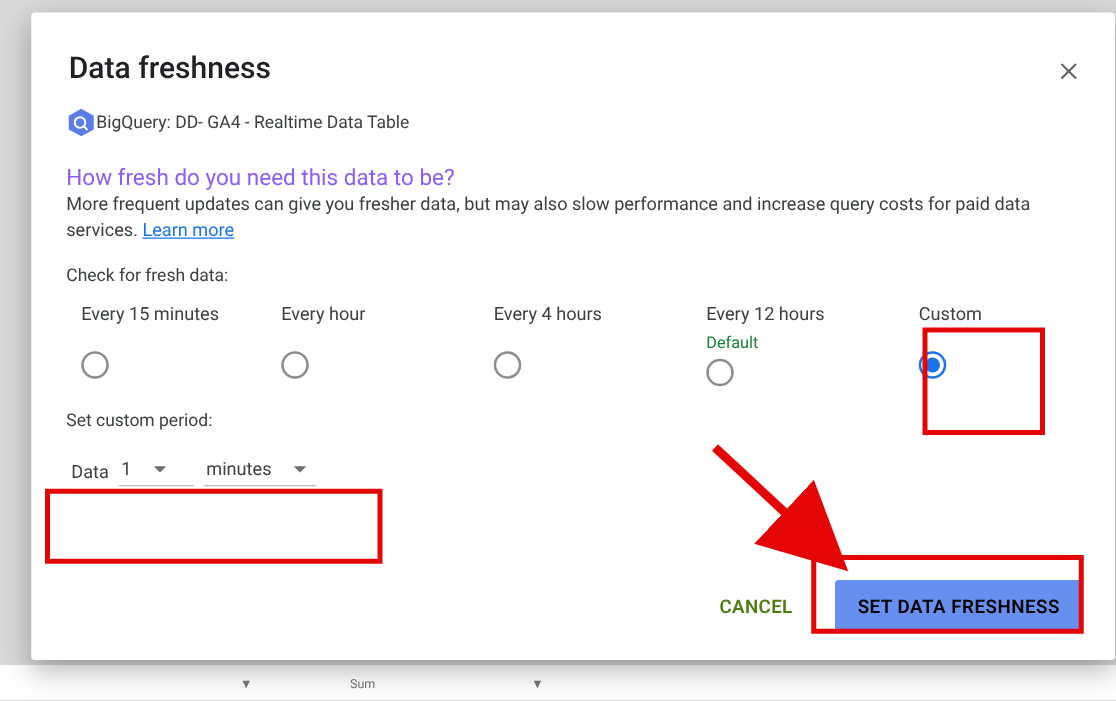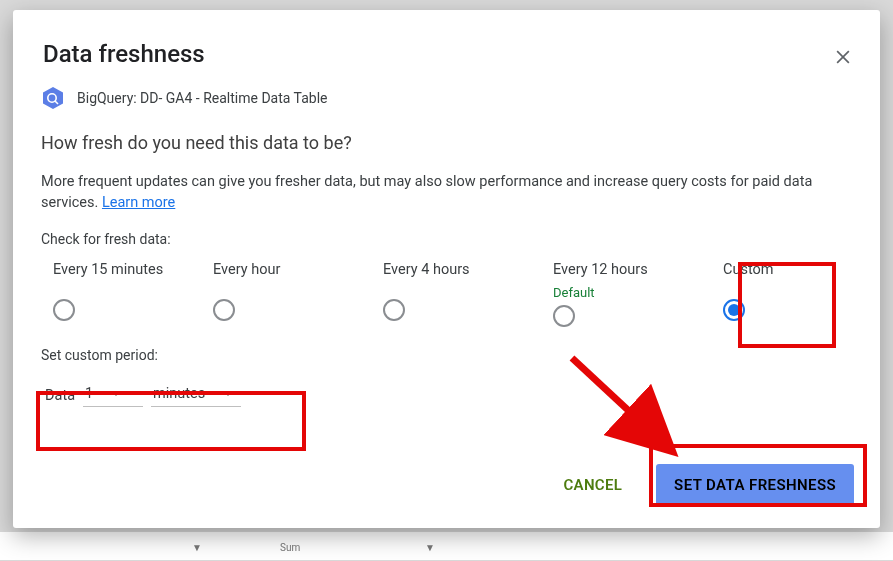--- a/index.html
+++ b/index.html
@@ -21,21 +21,21 @@
     height: 30px;
     background: #fff;
   }
   .bg-arrow {
     position: absolute;
     color: #777;
     font-size: 10px;
   }
   .dialog {
     position: absolute;
-    left: 13px; top: 10px;
+    left: 25px; top: 10px;
     width: 867px; height: 518px;
     background: #fff;
     border-radius: 3px;
     box-shadow: 0 8px 24px rgba(0,0,0,0.3);
     padding: 24px 28px 20px 28px;
   }
   .close-x {
     position: absolute;
     right: 22px; top: 32px;
     width: 30px; height: 30px;
@@ -44,32 +44,31 @@
     cursor: pointer;
   }
   .close-x svg { width: 20px; height: 20px; stroke: #5f6368; stroke-width: 2; }
   .title {
     font-size: 24px;
     font-weight: 500;
     color: #202124;
     margin: 6px 2px 18px 2px;
   }
   .source-row {
-    display: flex; align-items: center; gap: 12px;
+    display: flex; align-items: center; 
     margin-bottom: 22px;
     color: #3c4043;
     font-size: 14px;
   }
   .bq-hex {
     width: 24px; height: 24px;
   }
   .subhead {
     font-size: 18px;
-    color: #404040;
-    margin-bottom: 18px;
+    color: #8b5cf6;
   }
   .desc {
     font-size: 14.5px;
     color: #3c4043;
     line-height: 1.45;
     margin-bottom: 18px;
   }
   .desc a { color: #1a73e8; text-decoration: underline; }
   .label {
     font-size: 14px;

